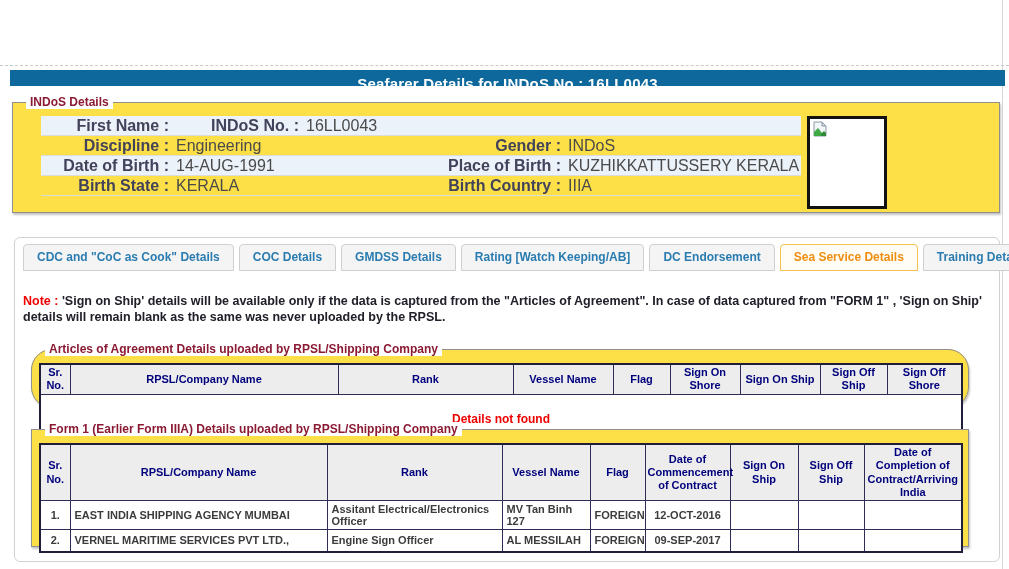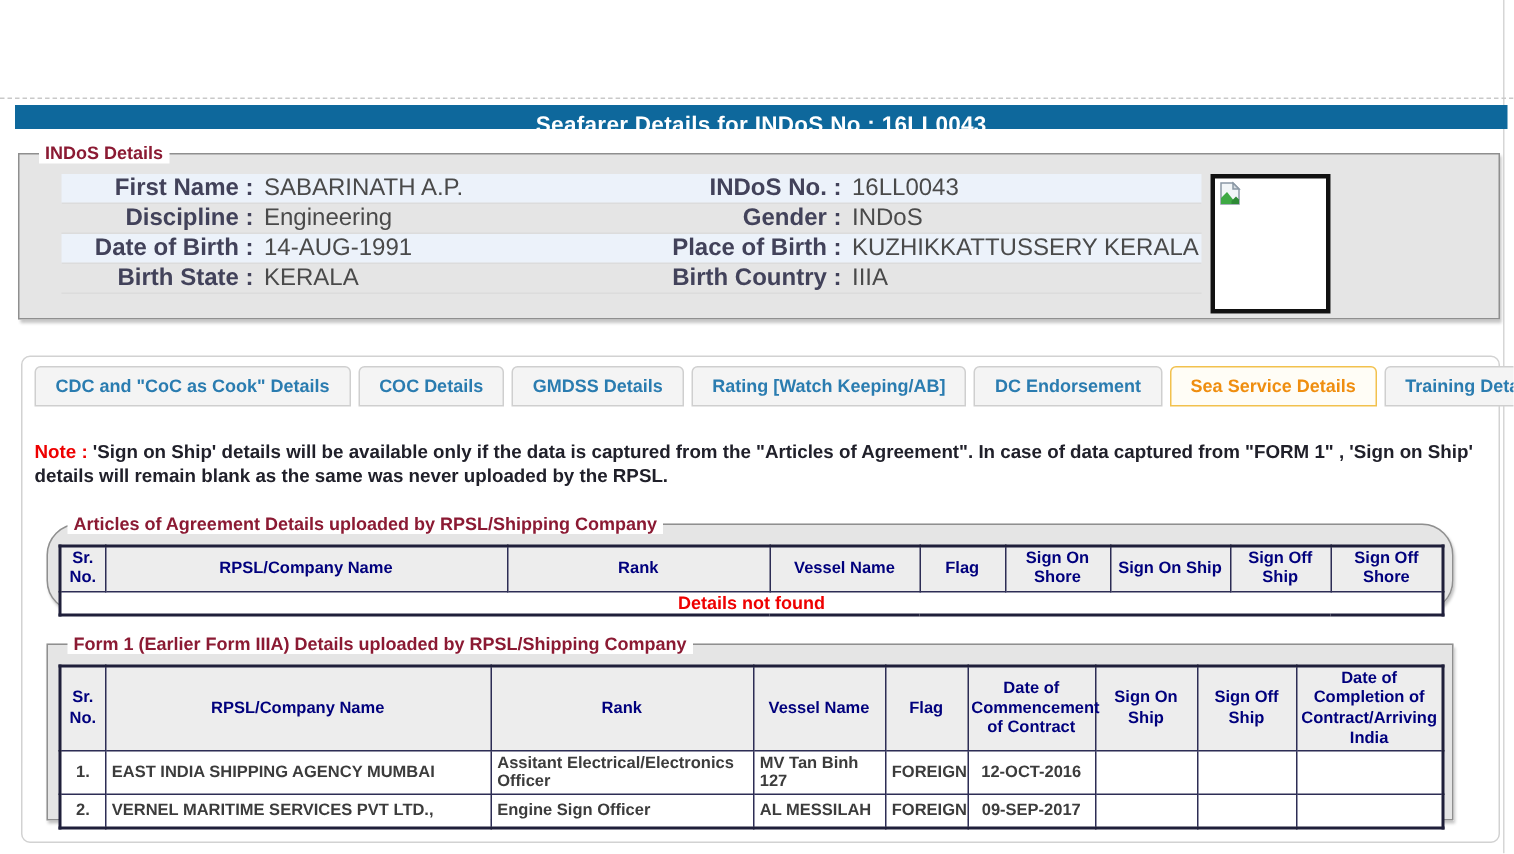--- a/index.html
+++ b/index.html
@@ -20,21 +20,21 @@
 
   .header-bar{
     position:absolute;top:70px;left:10px;width:995px;height:16px;
     background:var(--header-bg);color:var(--header-text);
     font-size:15px;font-weight:bold;text-align:center;line-height:27px;
     letter-spacing:.2px;
   }
 
   fieldset.box{
     border:1px solid #8f8f8f;box-shadow:1px 2px 2px #c4c4c4;
-    position:absolute;background:#e5e5e5;
+    position:absolute;background:#fde047;
   }
   .legend{
     position:absolute;top:-8px;left:13px;background:#ffffff;padding:0 4px;
     color:var(--legend-maroon);font-size:12px;font-weight:bold;white-space:nowrap;
   }
 
   
   .indos-fieldset{top:102px;left:12px;width:988px;height:111px;}
   .indos-rows{position:absolute;top:13px;left:28px;width:760px;}
   .indos-row{display:flex;height:20px;align-items:center;border-bottom:1px solid #dcdcdc;font-size:16px;}
@@ -76,38 +76,37 @@
     border:2px solid #1f1f3a;
   }
   .inner-fieldset th{
     background:#ededed;color:var(--th-navy);font-size:11px;font-weight:bold;
     border:1px solid var(--cell-border);padding:1px 2px;line-height:1.2;text-align:center;
   }
   .inner-fieldset td{
     border:1px solid var(--cell-border);font-size:11px;font-weight:bold;color:var(--data-ink);
     padding:2px 4px;height:22px;background:#fff;
   }
-  td.notfound{color:var(--notfound-red);font-size:12px;text-align:center;height:14px;padding:0;}
+  td.notfound{color:var(--notfound-red);font-size:12px;text-align:center;height:14px;padding:17px;}
   td.al-c{text-align:center;}
   td.al-l{text-align:left;}
 </style>
 </head>
 <body>
 
 <div class="page-right-edge"></div>
 <div class="top-divider"></div>
 
 <div class="header-bar">Seafarer Details for INDoS No : 16LL0043</div>
 
 <fieldset class="box indos-fieldset">
   <span class="legend">INDoS Details</span>
   <div class="indos-rows">
       <div class="indos-row stripe">
         <span class="ilabel c1">First Name :</span>
-        <span class="ivalue c1v">SABARINATH A.P.</span>
         <span class="ilabel c2">INDoS No. :</span>
         <span class="ivalue c2v">16LL0043</span>
       </div>
       <div class="indos-row">
         <span class="ilabel c1">Discipline :</span>
         <span class="ivalue c1v">Engineering</span>
         <span class="ilabel c2">Gender :</span>
         <span class="ivalue c2v">INDoS</span>
       </div>
       <div class="indos-row stripe">

